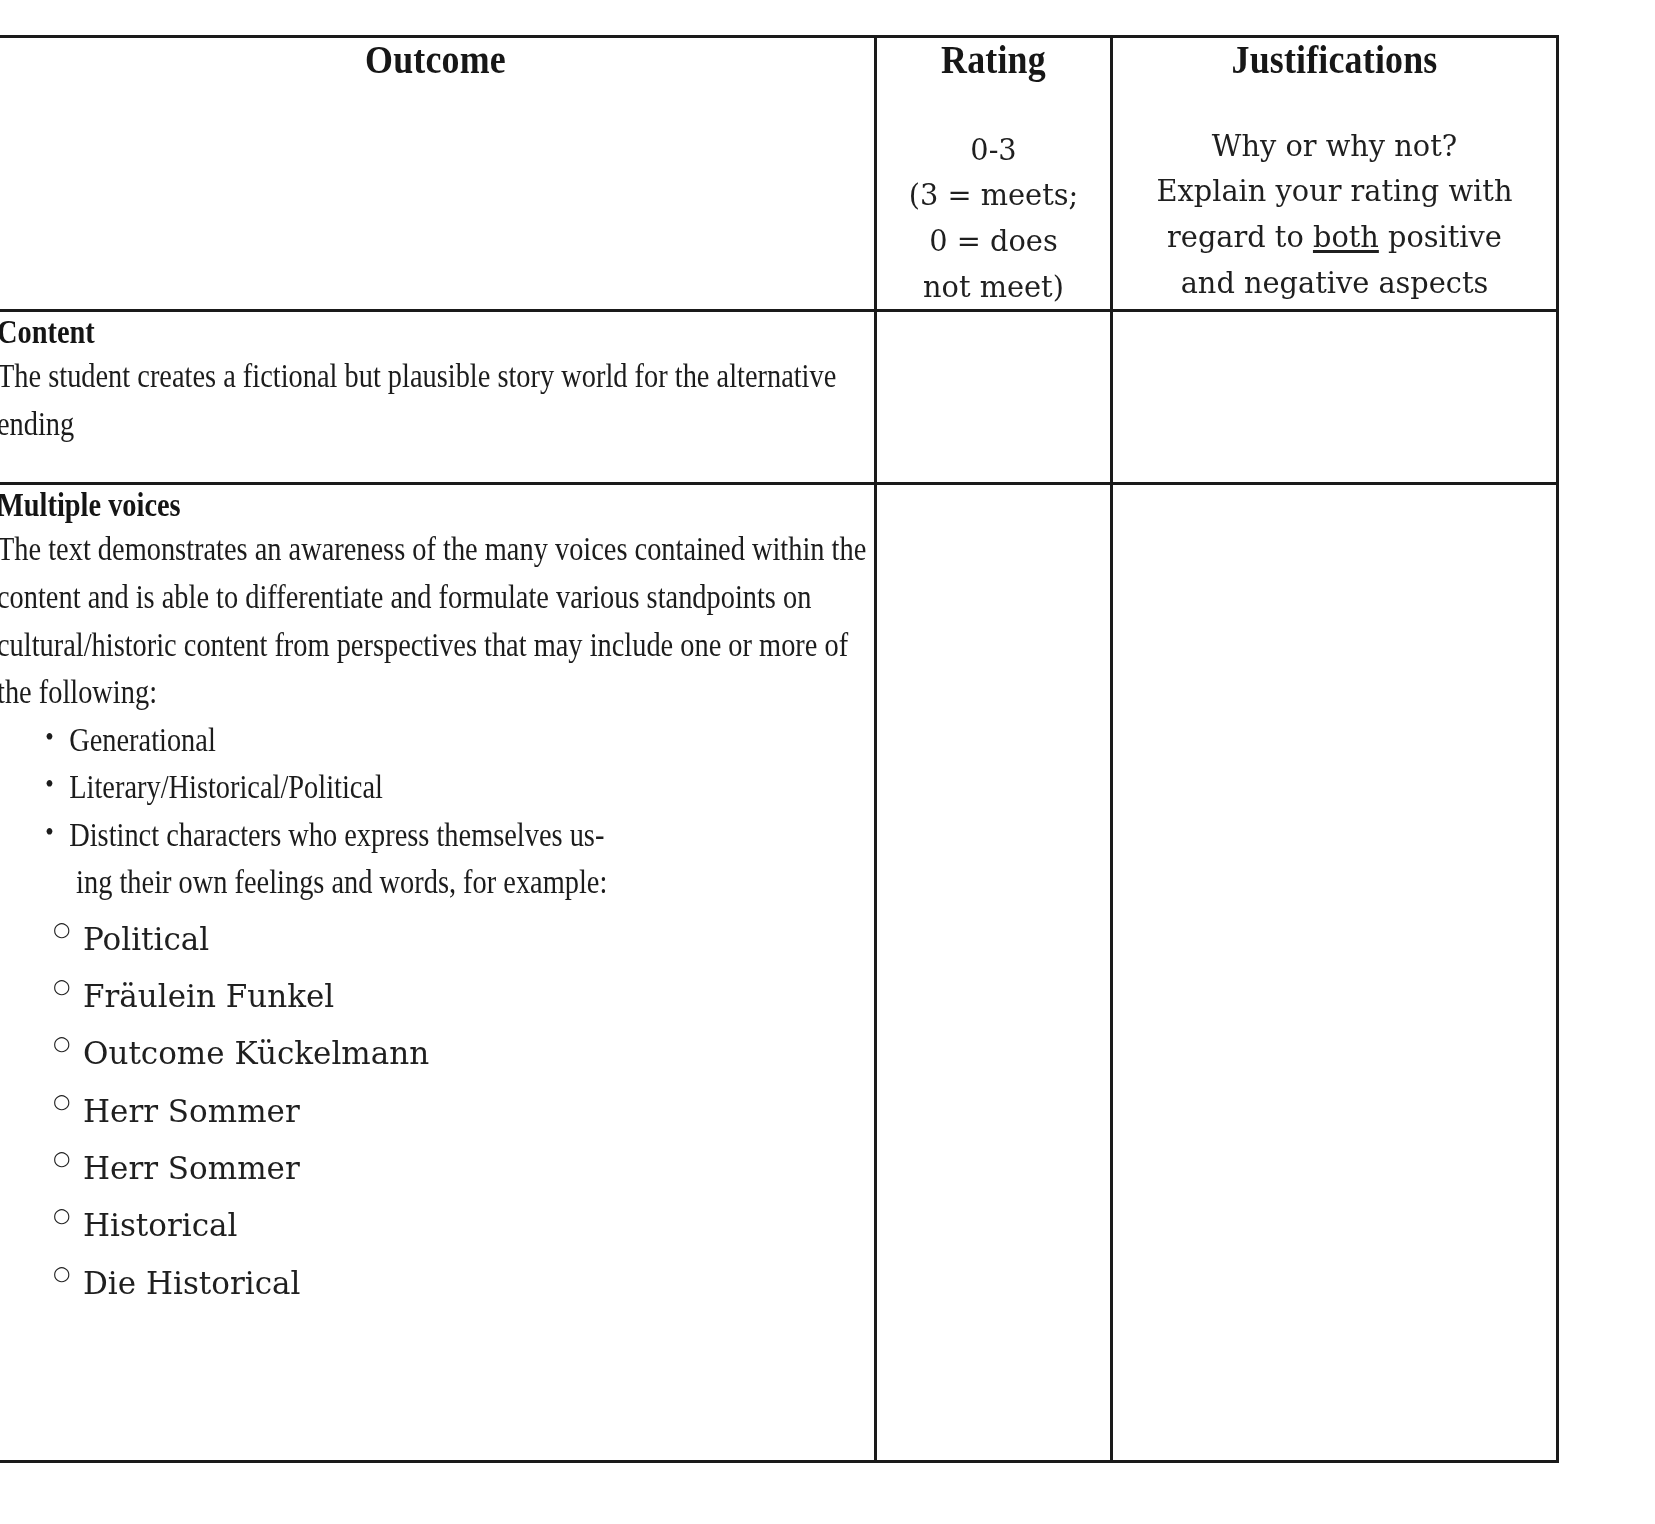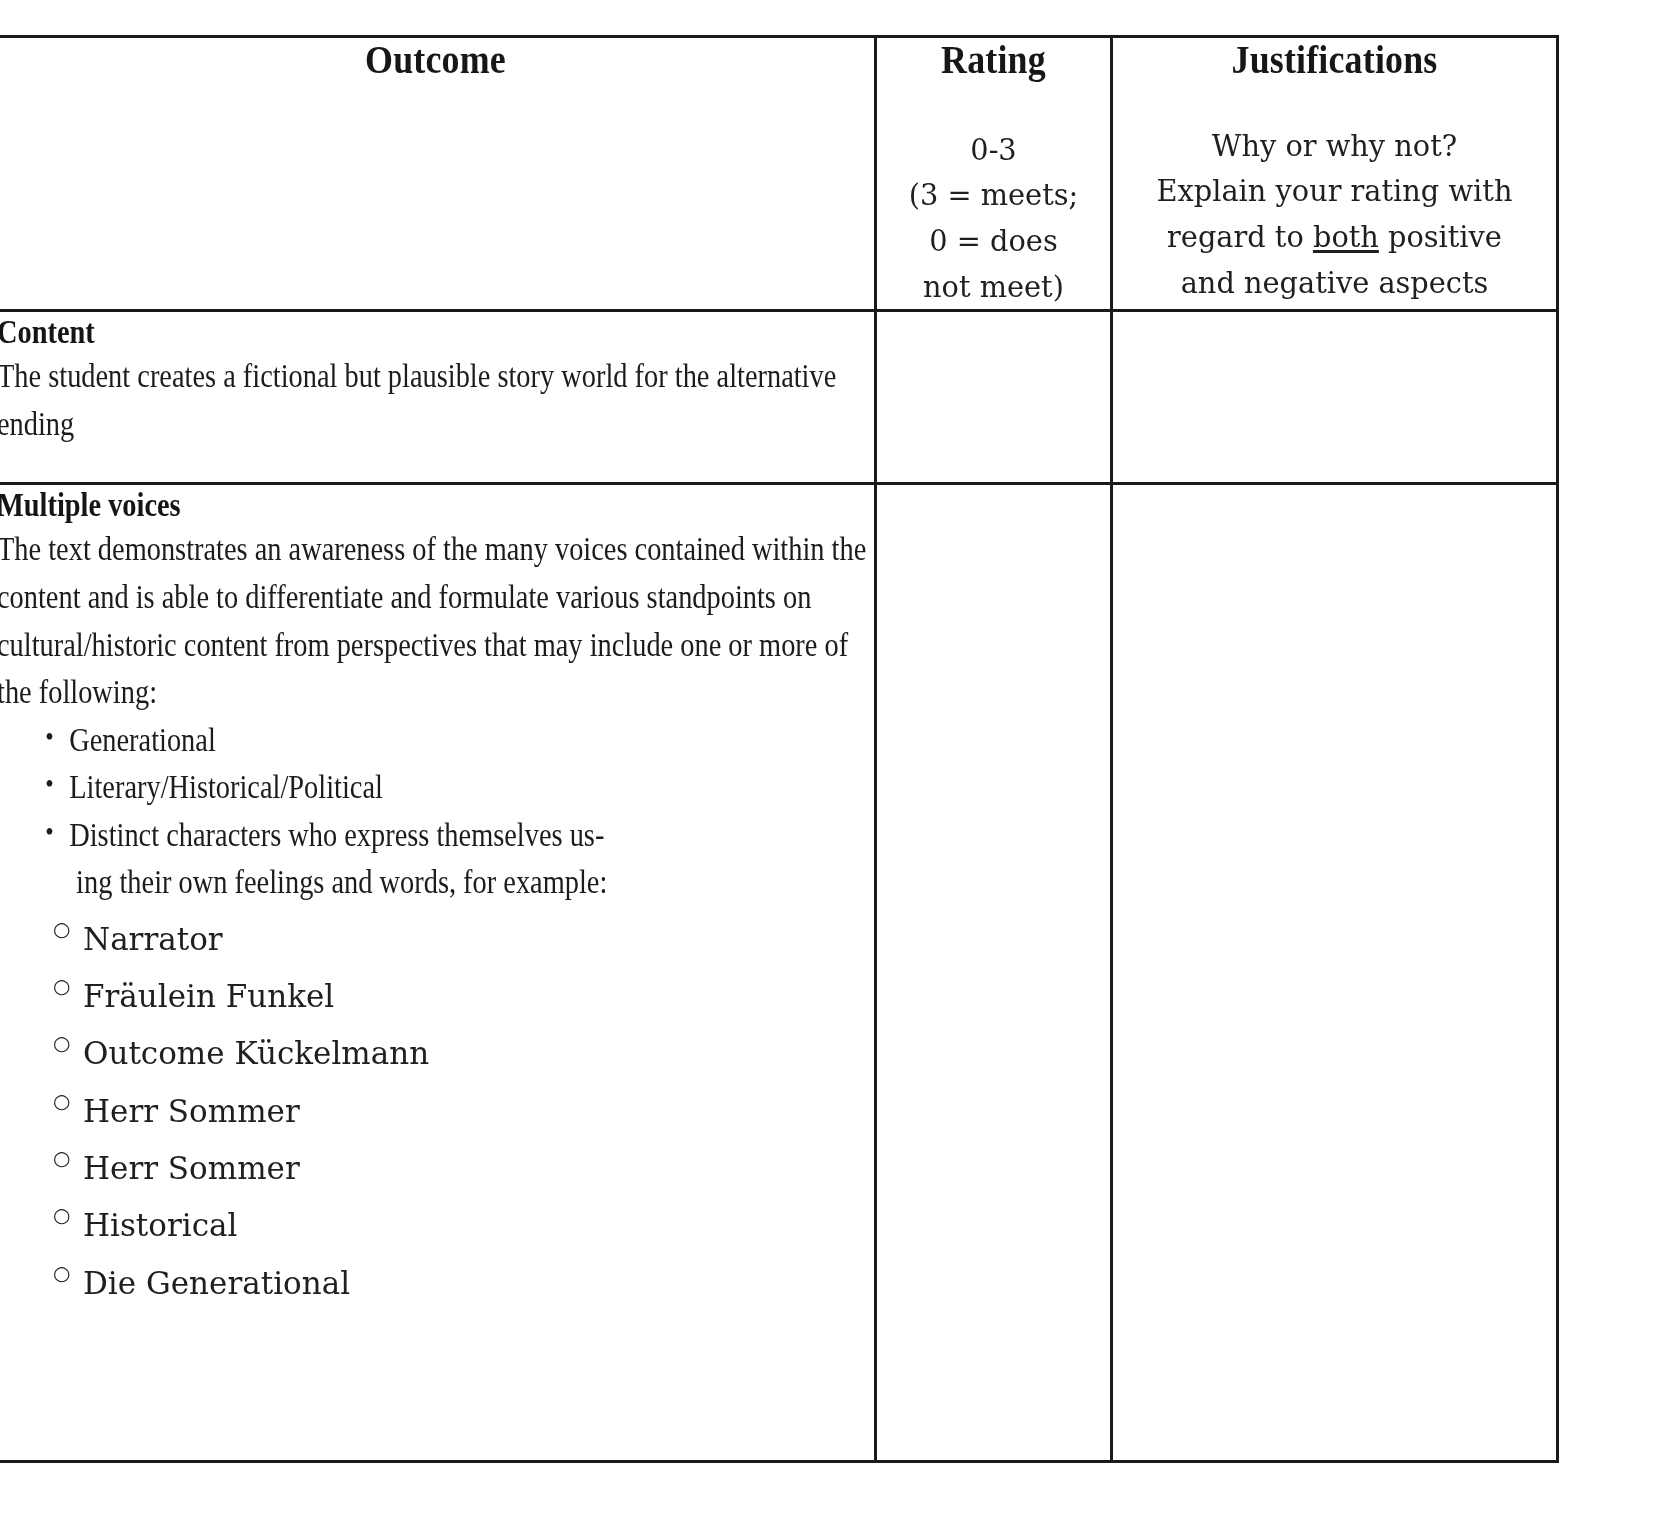--- a/index.html
+++ b/index.html
@@ -217,21 +217,21 @@
           <li class="wrapped">
             <span class="dot">•</span>
             <span>Distinct characters who express themselves us-</span>
             <span class="cont">ing their own feelings and words, for example:</span>
           </li>
         </ul>
 
         <ul class="lvl2">
           <li>
             <span class="circ">○</span>
-            <span>Narrator</span>
+            <span>Political</span>
           </li>
           <li>
             <span class="circ">○</span>
             <span>Fräulein Funkel</span>
           </li>
           <li>
             <span class="circ">○</span>
             <span>Outcome Kückelmann</span>
           </li>
           <li>
@@ -241,21 +241,21 @@
           <li>
             <span class="circ">○</span>
             <span>Herr Sommer</span>
           </li>
           <li>
             <span class="circ">○</span>
             <span>Historical</span>
           </li>
           <li>
             <span class="circ">○</span>
-            <span>Die Generational</span>
+            <span>Die Historical</span>
           </li>
         </ul>
       </td>
 
       <td class="body-cell empty-cell"></td>
       <td class="body-cell empty-cell"></td>
     </tr>
 
   </tbody>
 </table>

